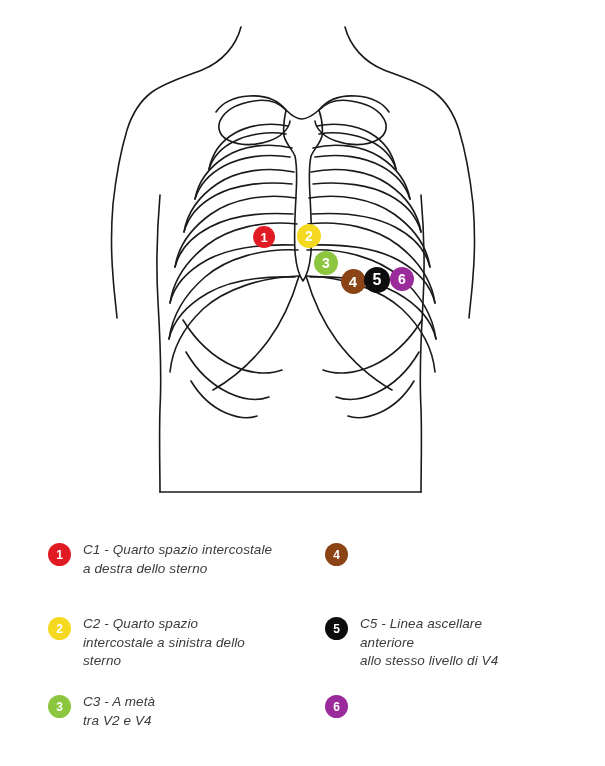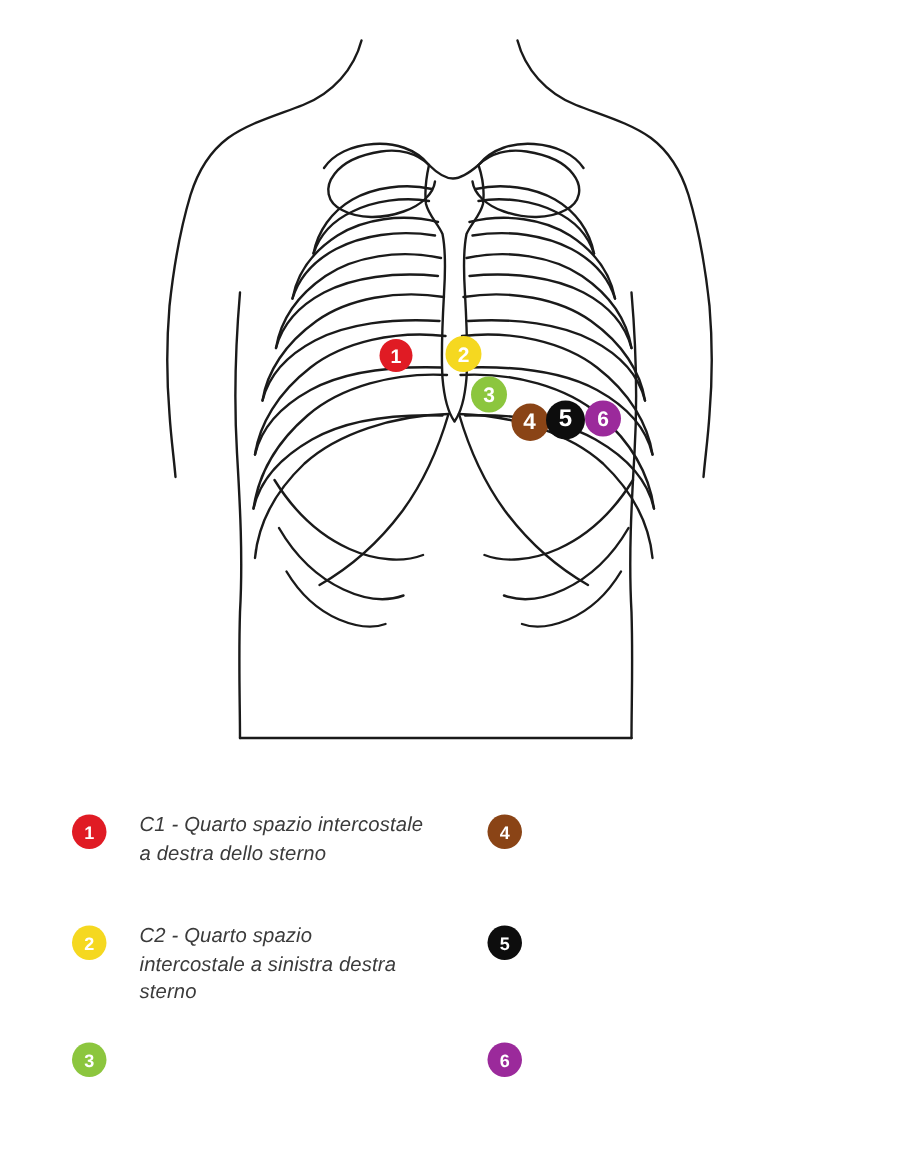--- a/index.html
+++ b/index.html
@@ -75,21 +75,21 @@
     align-items: center;
     justify-content: center;
     color: #ffffff;
     font-size: 12px;
     font-weight: bold;
     font-family: "Liberation Sans", sans-serif;
     line-height: 1;
     margin-top: 2px;
   }
   .legend-text {
-    margin-left: 22px;
+    margin-left: 12px;
     font-family: "Liberation Sans", sans-serif;
     font-style: italic;
     font-size: 13.5px;
     line-height: 18.5px;
     color: #3b3b3b;
     white-space: pre-line;
     letter-spacing: 0.1px;
   }
 </style>
 </head>
@@ -203,40 +203,45 @@
           <span>1</span>
         </div>
       <div class="legend-text">C1 - Quarto spazio intercostale
 a destra dello sterno</div>
     </div>
     <div class="legend-item" style="top: 100px;">
       <div class="legend-badge" style="background: rgb(245, 216, 32);">
           <span>2</span>
         </div>
       <div class="legend-text">C2 - Quarto spazio
-intercostale a sinistra destra
+intercostale a sinistra dello
 sterno</div>
     </div>
     <div class="legend-item" style="top: 178px;">
       <div class="legend-badge" style="background: rgb(140, 198, 62);">
           <span>3</span>
         </div>
+      <div class="legend-text">C3 - A metà
+ tra V2 e V4</div>
     </div>
   </div>
 
   <div class="legend-col" id="legend-col-right">
     <div class="legend-item" style="top: 26px;">
       <div class="legend-badge" style="background: rgb(138, 68, 22);">
           <span>4</span>
         </div>
     </div>
     <div class="legend-item" style="top: 100px;">
       <div class="legend-badge" style="background: rgb(13, 13, 13);">
           <span>5</span>
         </div>
+      <div class="legend-text">C5 - Linea ascellare
+anteriore
+allo stesso livello di V4</div>
     </div>
     <div class="legend-item" style="top: 178px;">
       <div class="legend-badge" style="background: rgb(155, 42, 155);">
           <span>6</span>
         </div>
     </div>
   </div>
 </div>
 
 </body></html>

